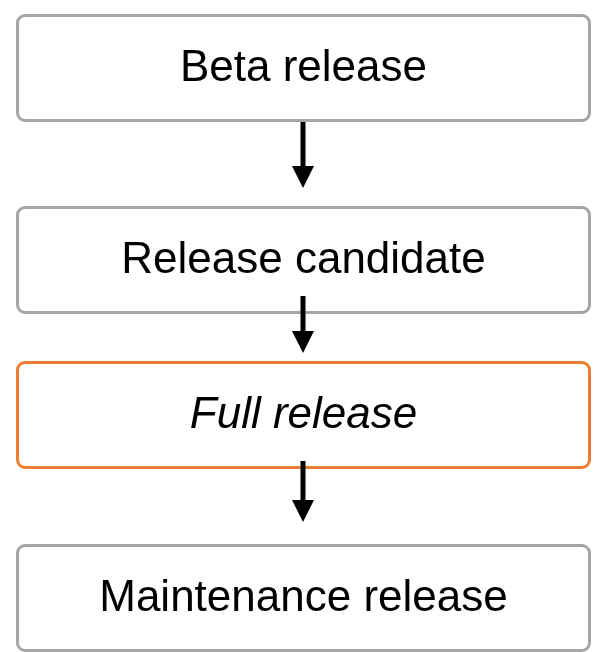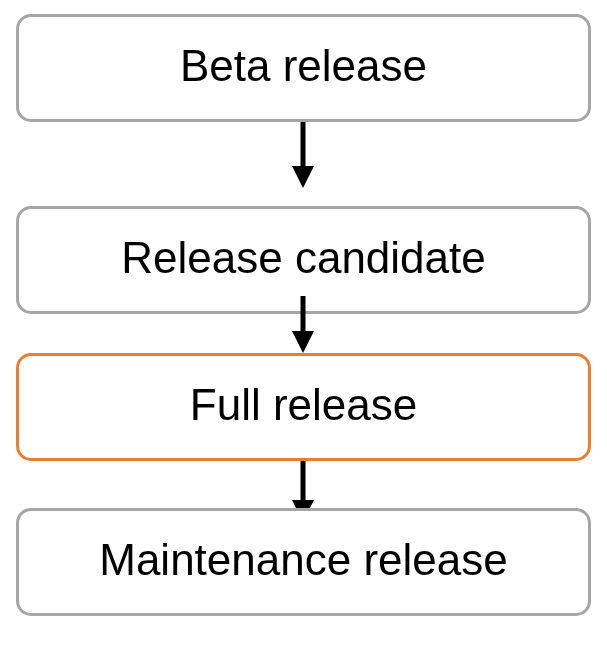--- a/index.html
+++ b/index.html
@@ -15,21 +15,21 @@
     font-family: "Liberation Sans", "DejaVu Sans", sans-serif;
     overflow: hidden;
   }
   .flow-node {
     position: absolute;
     left: 16px;
     width: 575px;
     height: 108px;
     box-sizing: border-box;
     border: 3px solid var(--node-border, #A6A6A6);
-    border-radius: 15px;
+    border-radius: 9px;
     background: #ffffff;
     display: flex;
     align-items: center;
     justify-content: center;
   }
   .flow-node.highlighted {
     border-color: var(--highlight-border, #ED7D31);
   }
   .flow-node .label {
     color: var(--text, #000000);
@@ -45,22 +45,22 @@
     width: 24px;
   }
   .arrow svg {
     display: block;
     width: 100%;
     height: 100%;
   }
   
   .node-0 { top: 14px;  }
   .node-1 { top: 206px; }
-  .node-2 { top: 353px; }
-  .node-3 { top: 508px; }
+  .node-2 { top: 361px; font-style: italic; }
+  .node-3 { top: 544px; }
   .arrow-0 { top: 122px; height: 66px; }
   .arrow-1 { top: 296px; height: 57px; }
   .arrow-2 { top: 461px; height: 61px; }
 </style>
 </head>
 <body>
 
 <div class="canvas" style="--bg: #FFFFFF; --node-border: #A6A6A6; --highlight-border: #ED7D31; --text: #000000;">
 
   <div class="flow-node node-0">

